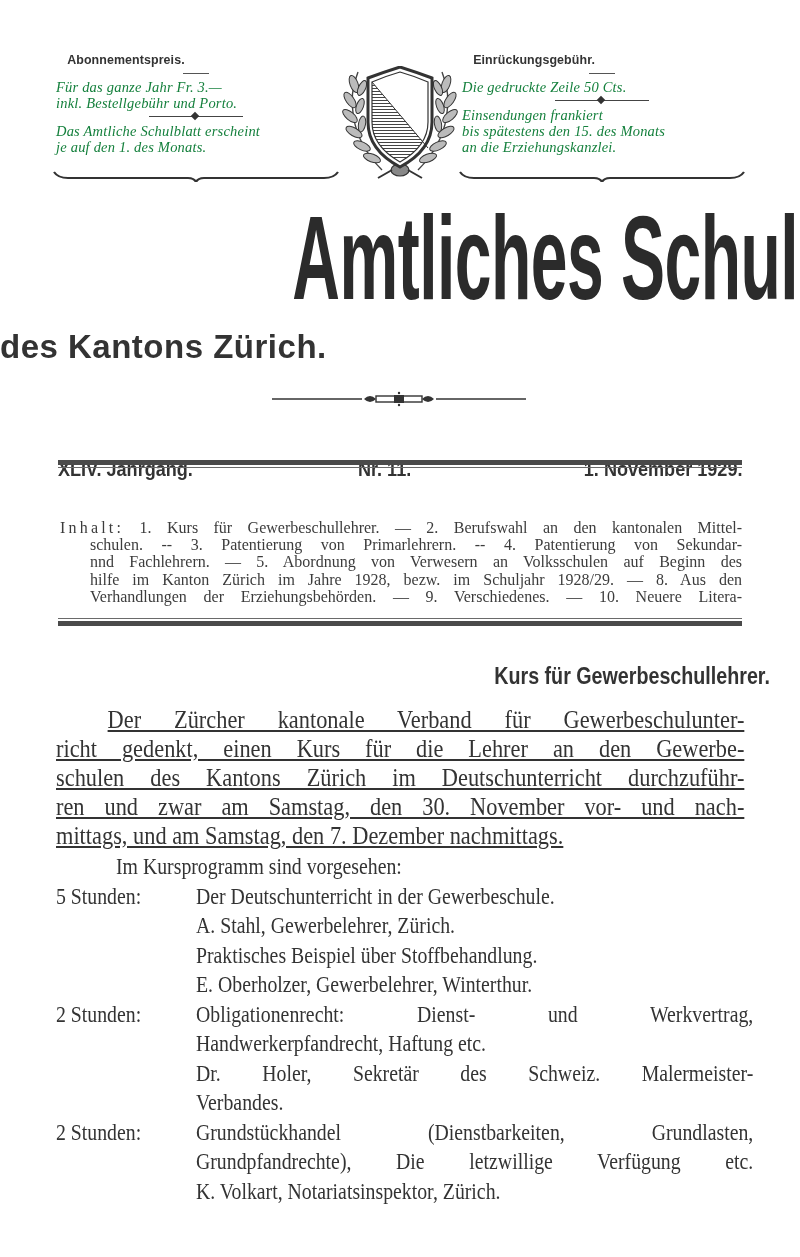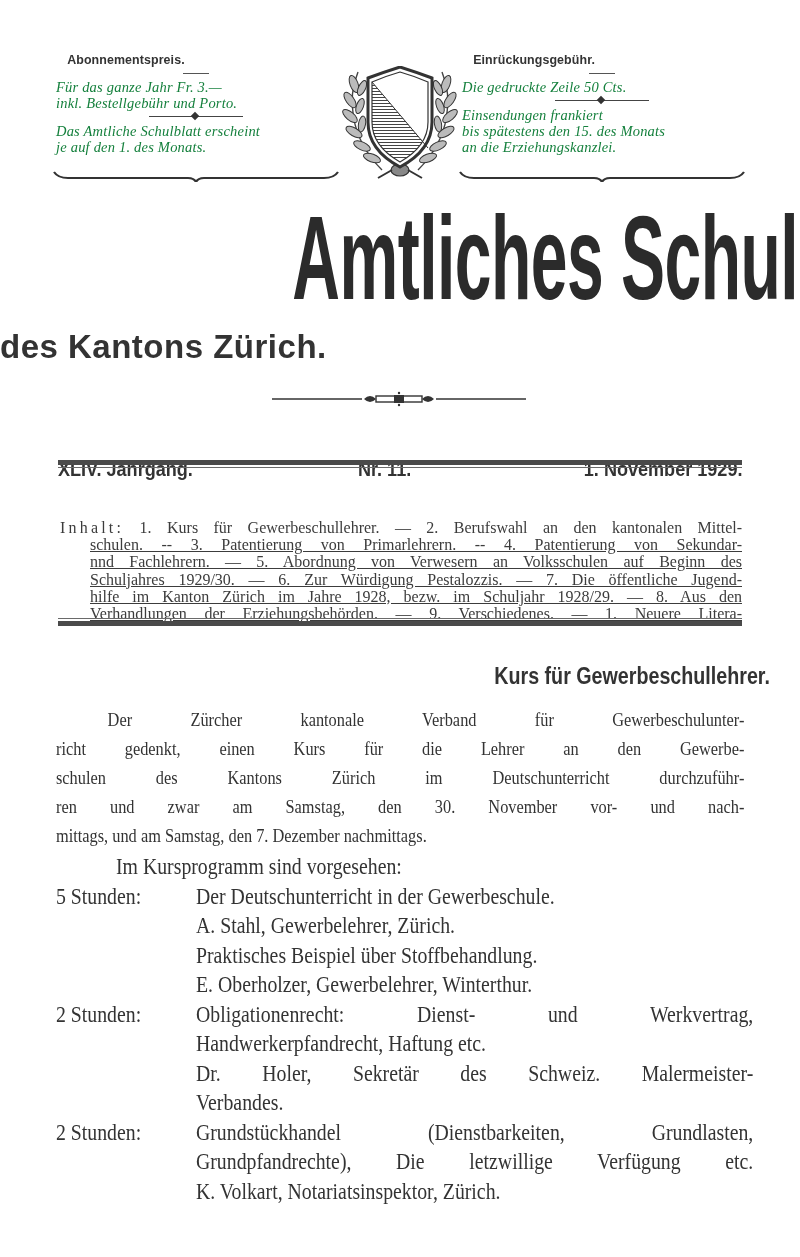--- a/index.html
+++ b/index.html
@@ -90,35 +90,35 @@
     .double-rule .thin { height: 1px; background: #6a6a6a; }
 
     
     .contents {
       position: absolute; left: 60px; top: 483px; width: 682px;
       font-size: 16px; line-height: 17.2px; color: #3c3c3c;
       text-align: justify;
       margin-top: 36px;
     }
     .contents .line { display: block; white-space: nowrap; text-align-last: justify; }
-    .contents .line.indent { padding-left: 30px; text-decoration: underline; }
+    .contents .line.indent { padding-left: 30px; }
     .contents .line.last { text-align-last: left; }
     .contents .label { letter-spacing: 3.2px; }
 
     
     .article-title {
       position: absolute; left: 0; width: 800px; top: 662px; text-align: right;
       font-family: "Liberation Sans", "DejaVu Sans", sans-serif;
       font-weight: bold; font-size: 24px; color: #333;
     }
     .article-title span { display: inline-block; transform: scaleX(0.82); }
 
     .body-text {
       position: absolute; left: 56px; width: 690px;
-      font-size: 19px; line-height: 29px; color: #333;
+      font-size: 26px; line-height: 29px; color: #333; text-decoration: underline;
     }
     .body-text .ln {
       display: block; white-space: nowrap; text-align: justify; text-align-last: justify;
       transform: scaleX(0.86); transform-origin: left;
       width: 116%;
     }
     .body-text .ln.para { padding-left: 60px; }
     .body-text .ln.left { text-align-last: left; }
 
     .program { position: absolute; left: 56px; width: 700px; font-size: 23px; line-height: 29.5px; color: #333; }
@@ -230,23 +230,22 @@
 <div class="double-rule" style="top:460px">
   <div class="thick"></div>
   <div style="height:2px"></div>
   <div class="thin"></div>
 </div>
 
 <div class="contents">
   <span class="line"><span class="label">Inhalt:</span> <span>1. Kurs für Gewerbeschullehrer. — 2. Berufswahl an den kantonalen Mittel-</span></span>
   <span class="line indent">schulen. -- 3. Patentierung von Primarlehrern. -- 4. Patentierung von Sekundar-</span>
   <span class="line indent">nnd Fachlehrern. — 5. Abordnung von Verwesern an Volksschulen auf Beginn des</span>
-  <span class="line indent">Schuljahres 1929/30. — 6. Zur Würdigung Pestalozzis. — 7. Die öffentliche Jugend-</span>
   <span class="line indent">hilfe im Kanton Zürich im Jahre 1928, bezw. im Schuljahr 1928/29. — 8. Aus den</span>
-  <span class="line indent">Verhandlungen der Erziehungsbehörden. — 9. Verschiedenes. — 1. Neuere Litera-</span>
+  <span class="line indent">Verhandlungen der Erziehungsbehörden. — 9. Verschiedenes. — 10. Neuere Litera-</span>
 </div>
 
 <div class="double-rule" style="top:618px">
   <div class="thin"></div>
   <div style="height:2px"></div>
   <div class="thick"></div>
 </div>
 
 <div class="article-title">
   <span>Kurs für Gewerbeschullehrer.</span>

